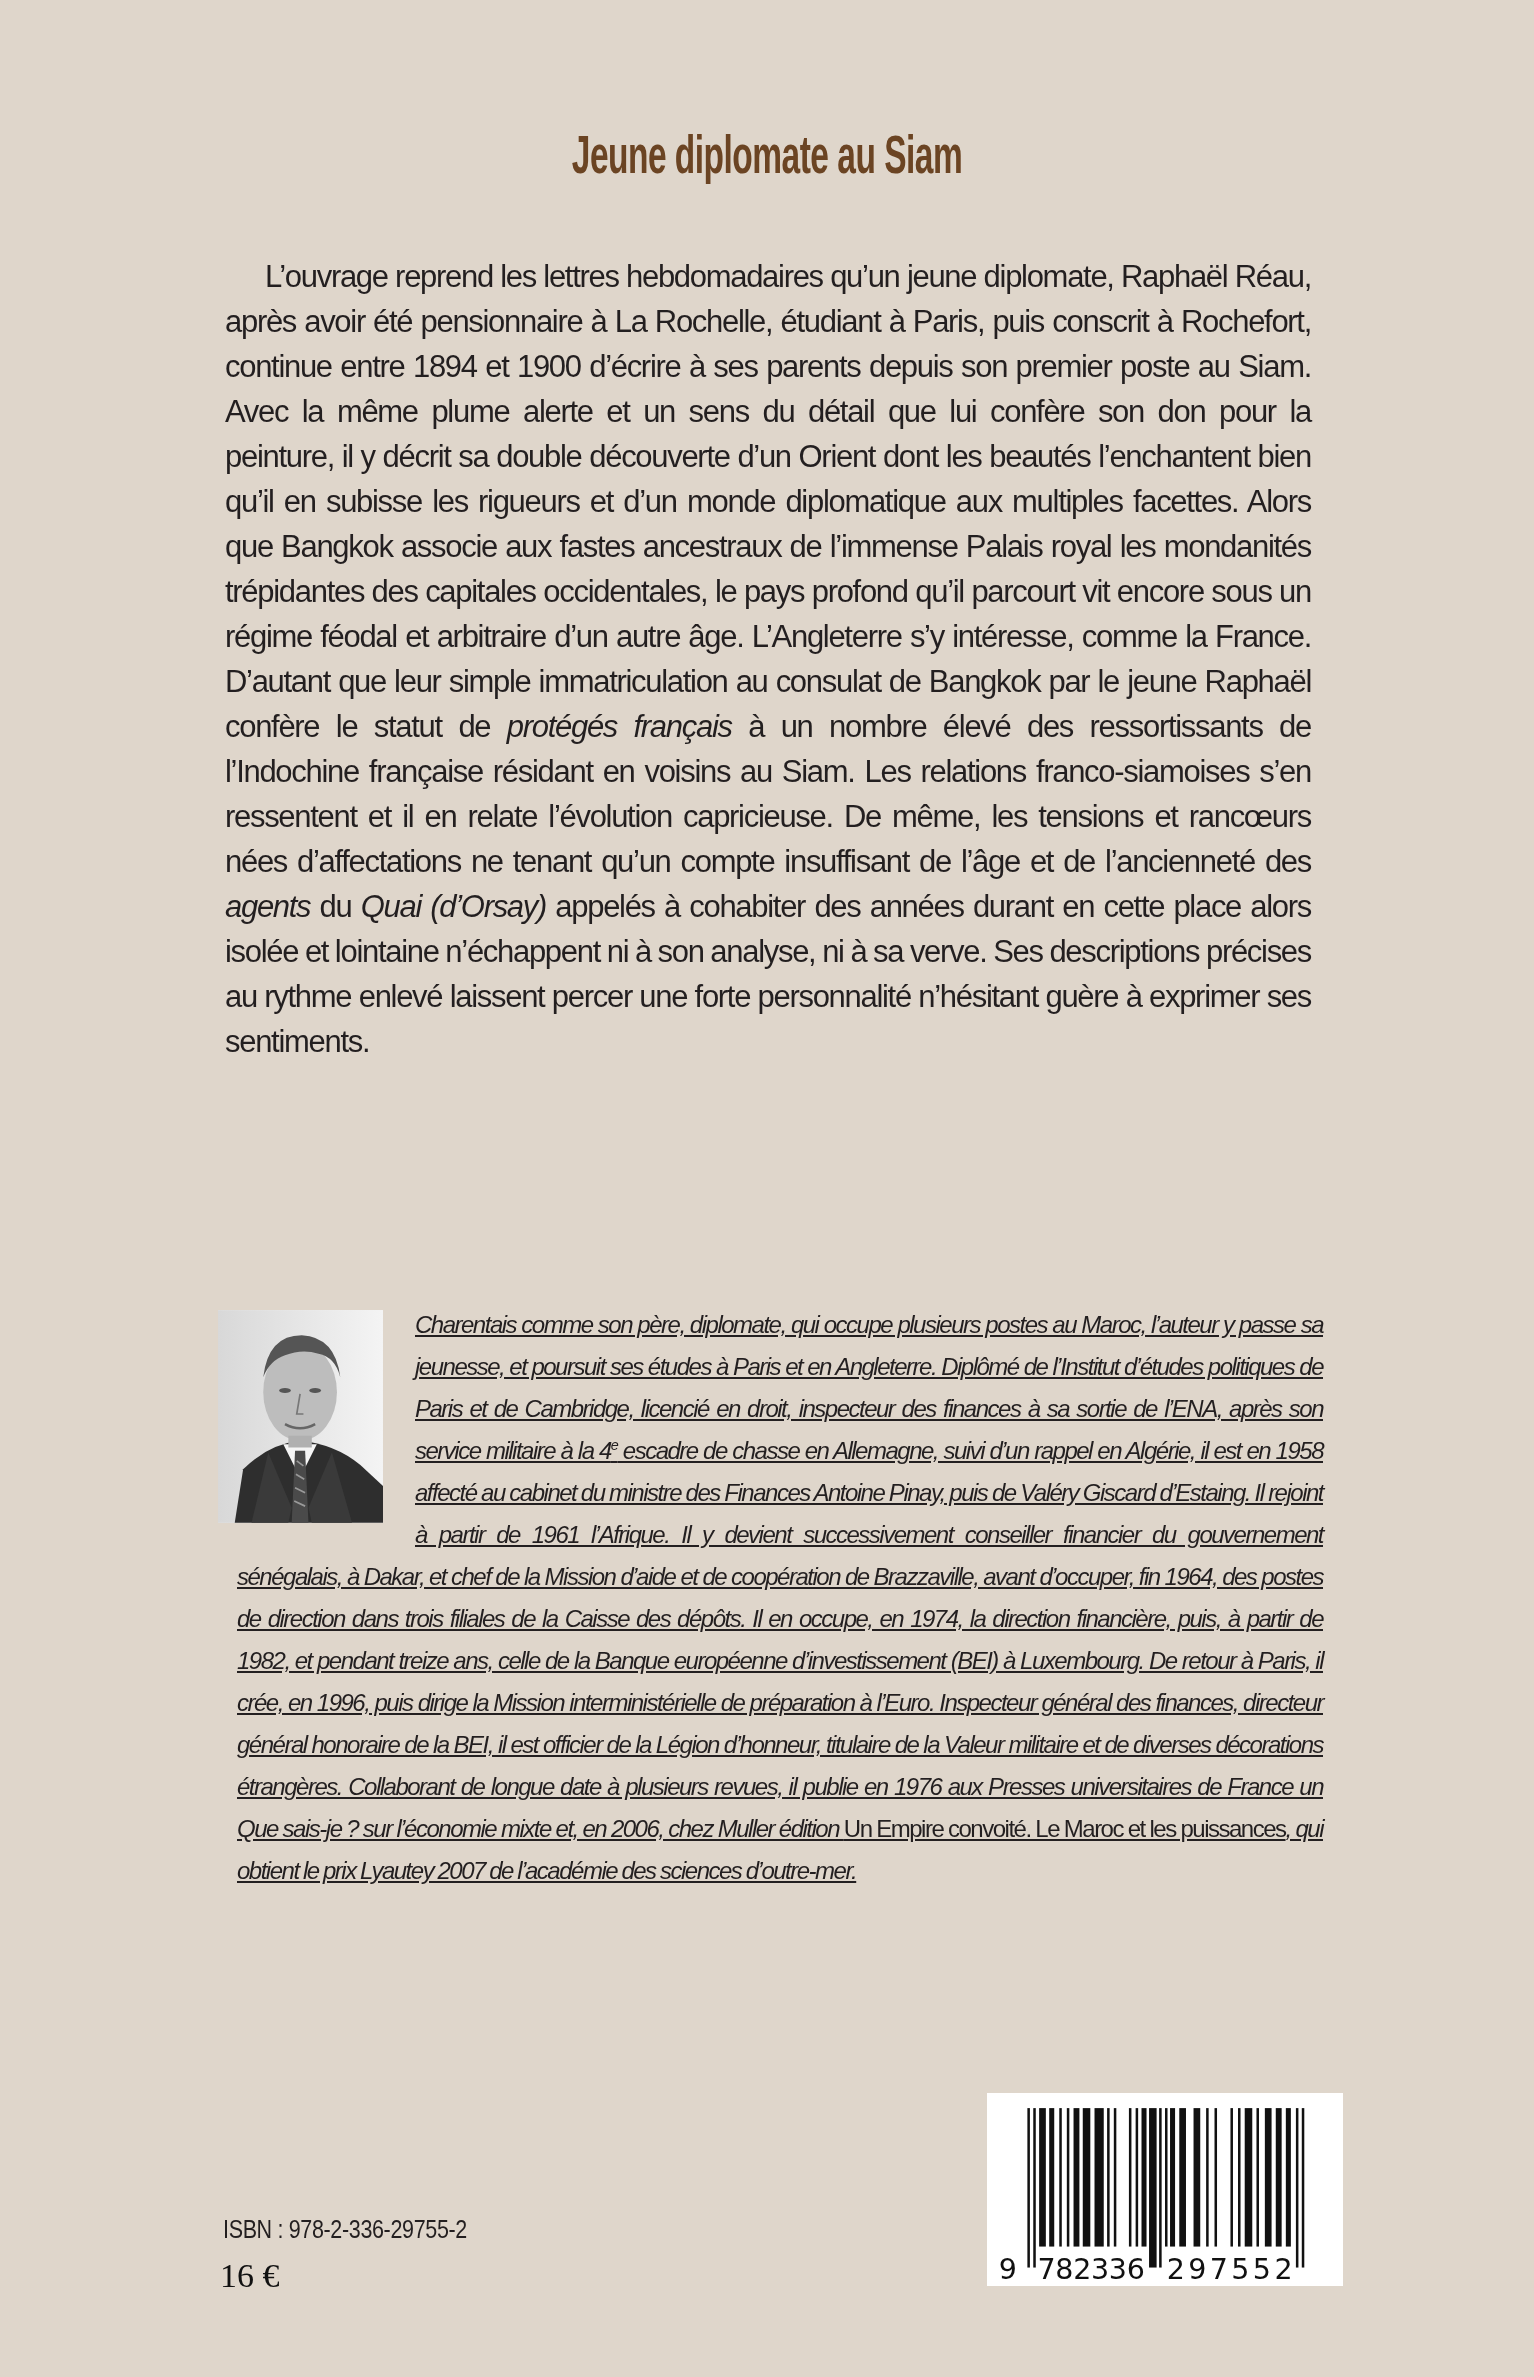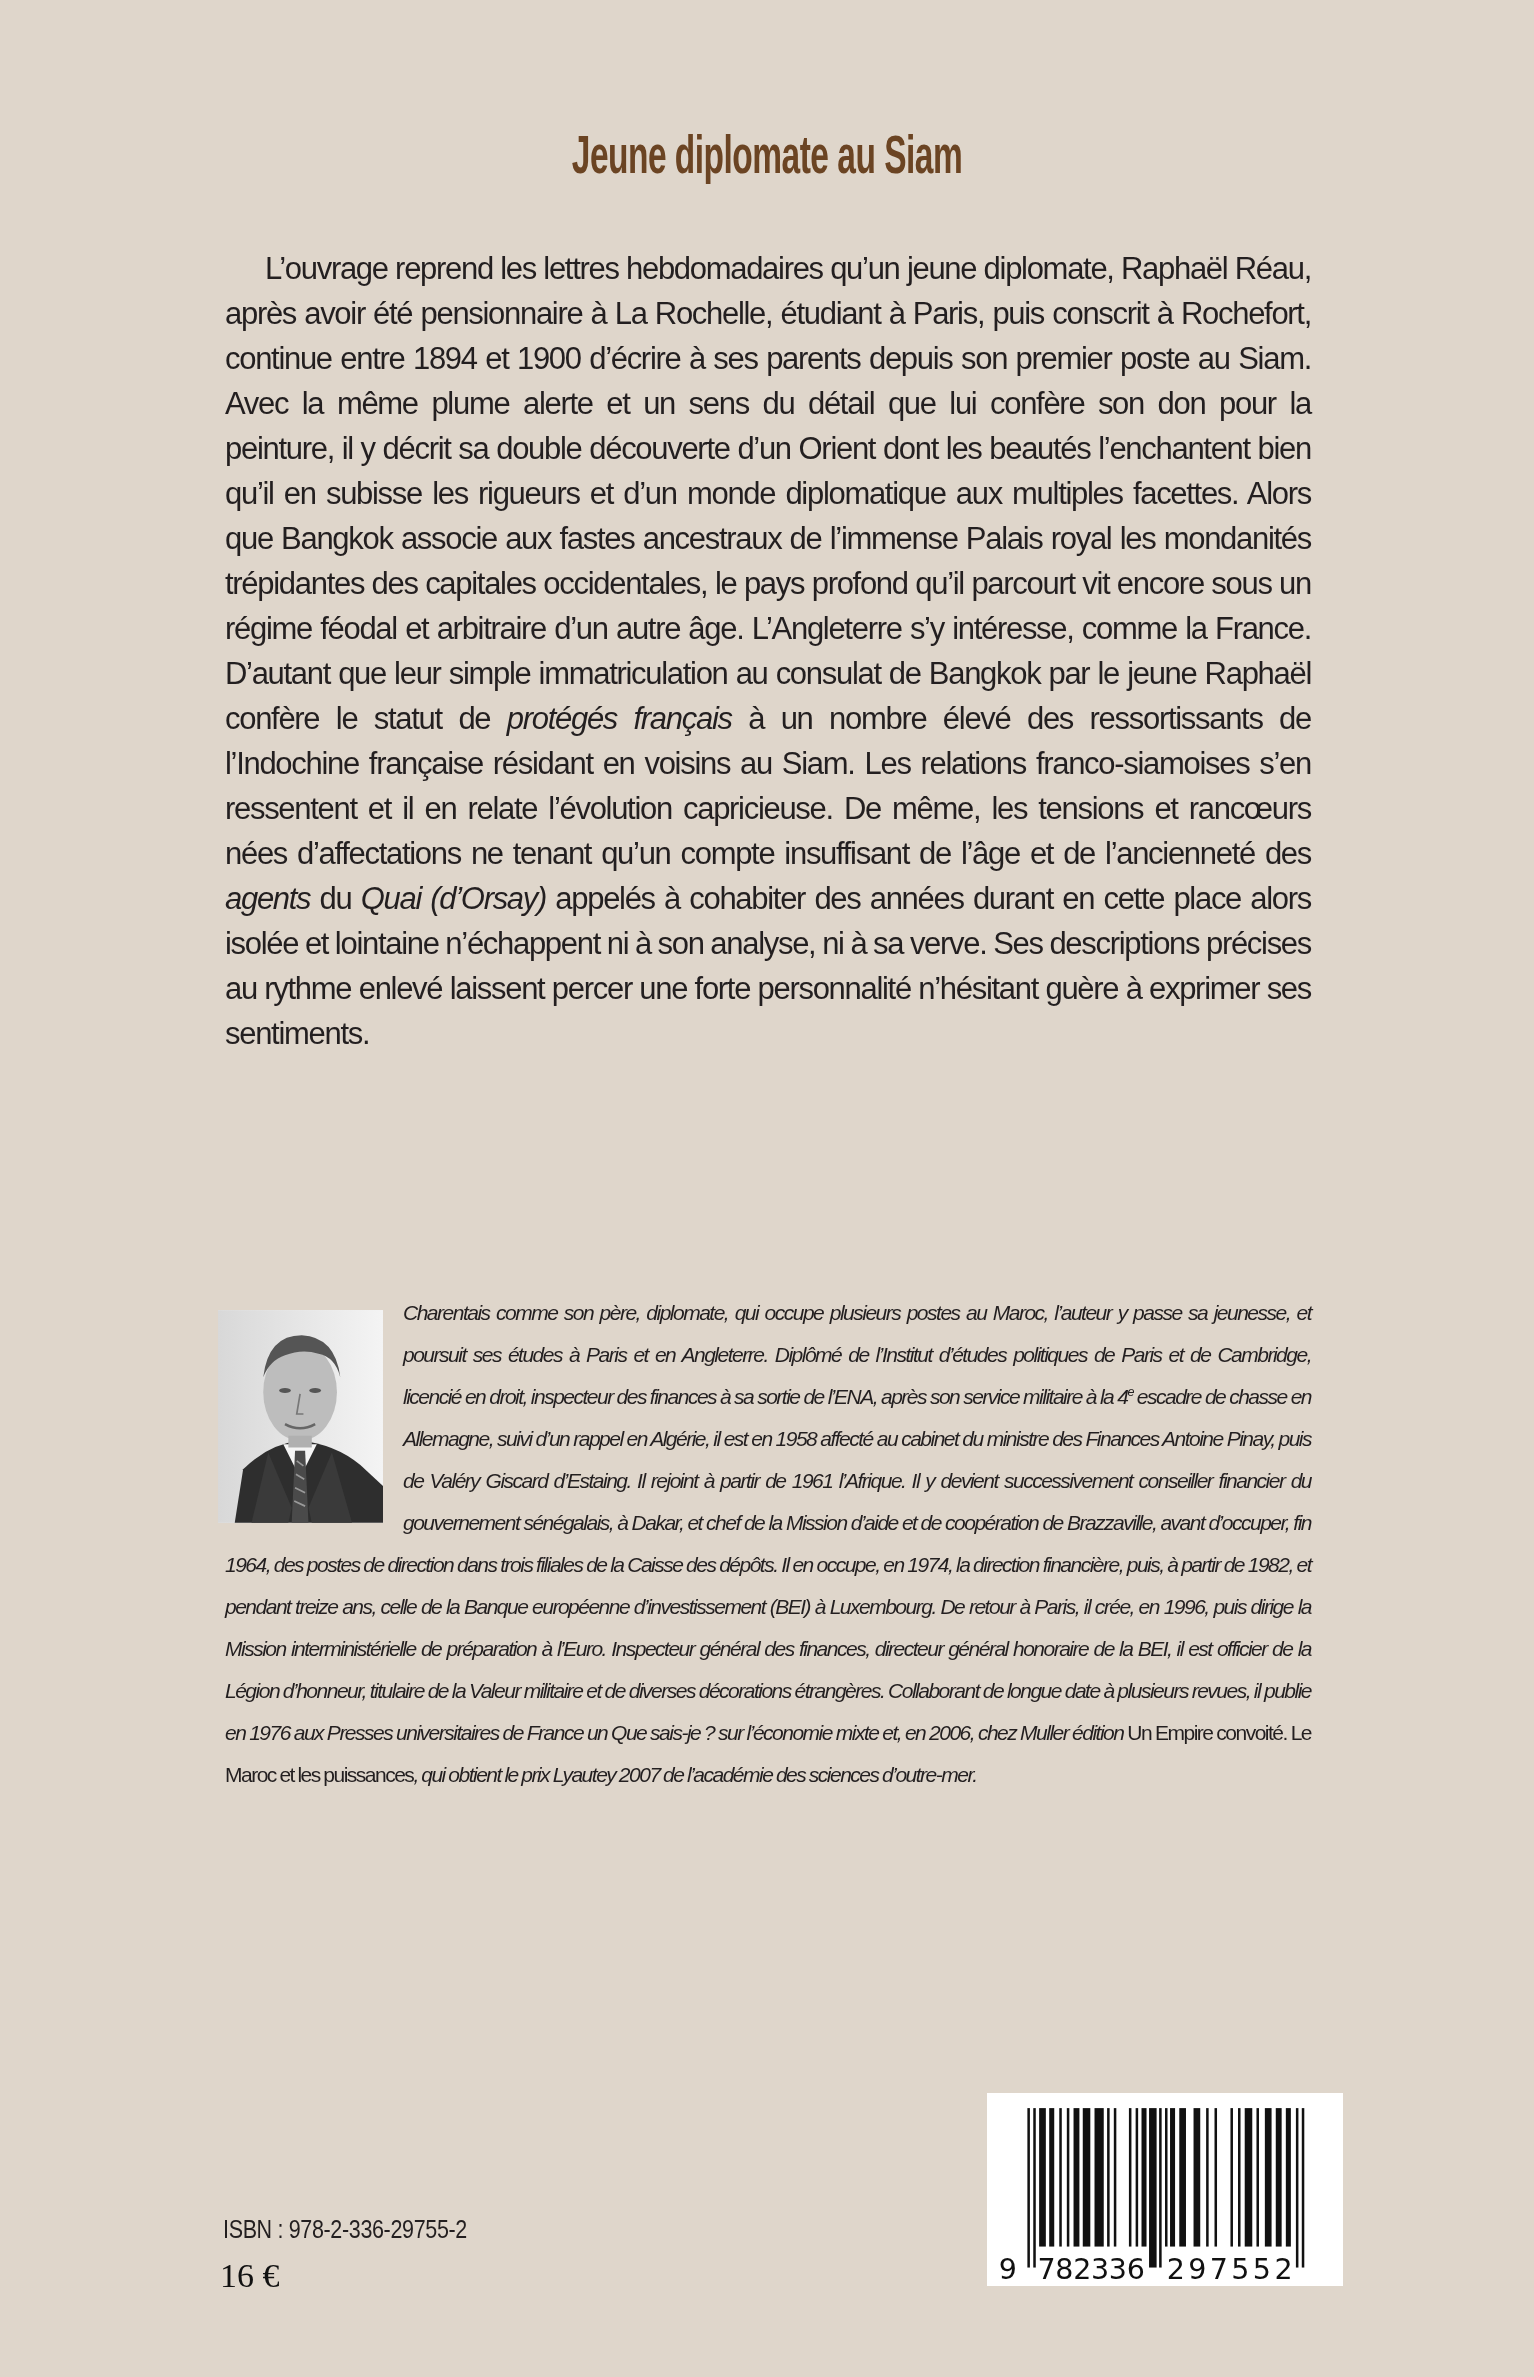--- a/index.html
+++ b/index.html
@@ -26,21 +26,21 @@
       font-size: 54px;
       color: #6b4423;
       letter-spacing: -0.8px;
       transform: scaleX(0.62);
       transform-origin: 50% 50%;
       line-height: 76px;
       margin: 0;
     }
     .summary {
       position: absolute;
-      top: 246px;
+      top: 254px;
       left: 225px;
       width: 1086px;
       font-size: 31px;
       line-height: 45px;
       text-align: justify;
       text-indent: 40px;
       margin: 0;
       letter-spacing: -1.3px;
       word-spacing: -0.8px;
     }
@@ -55,27 +55,28 @@
       background: #f2f2f2;
       overflow: hidden;
     }
     .photo svg { display: block; }
 
     .bio {
       position: absolute;
       top: 1292px;
       left: 225px;
       width: 1086px;
-      font-size: 21px;
+      font-size: 24px;
       line-height: 42px;
       font-style: italic;
       text-align: justify;
-      margin: 0;
+      margin: 12px;
       letter-spacing: -1.5px;
       word-spacing: -0.8px;
+      text-decoration: underline;
     }
     .bio .float-spacer {
       float: left;
       width: 178px;
       height: 250px;
     }
     .bio .upright { font-style: normal; }
     .bio sup { font-size: 60%; line-height: 0; }
 
     .isbn {

